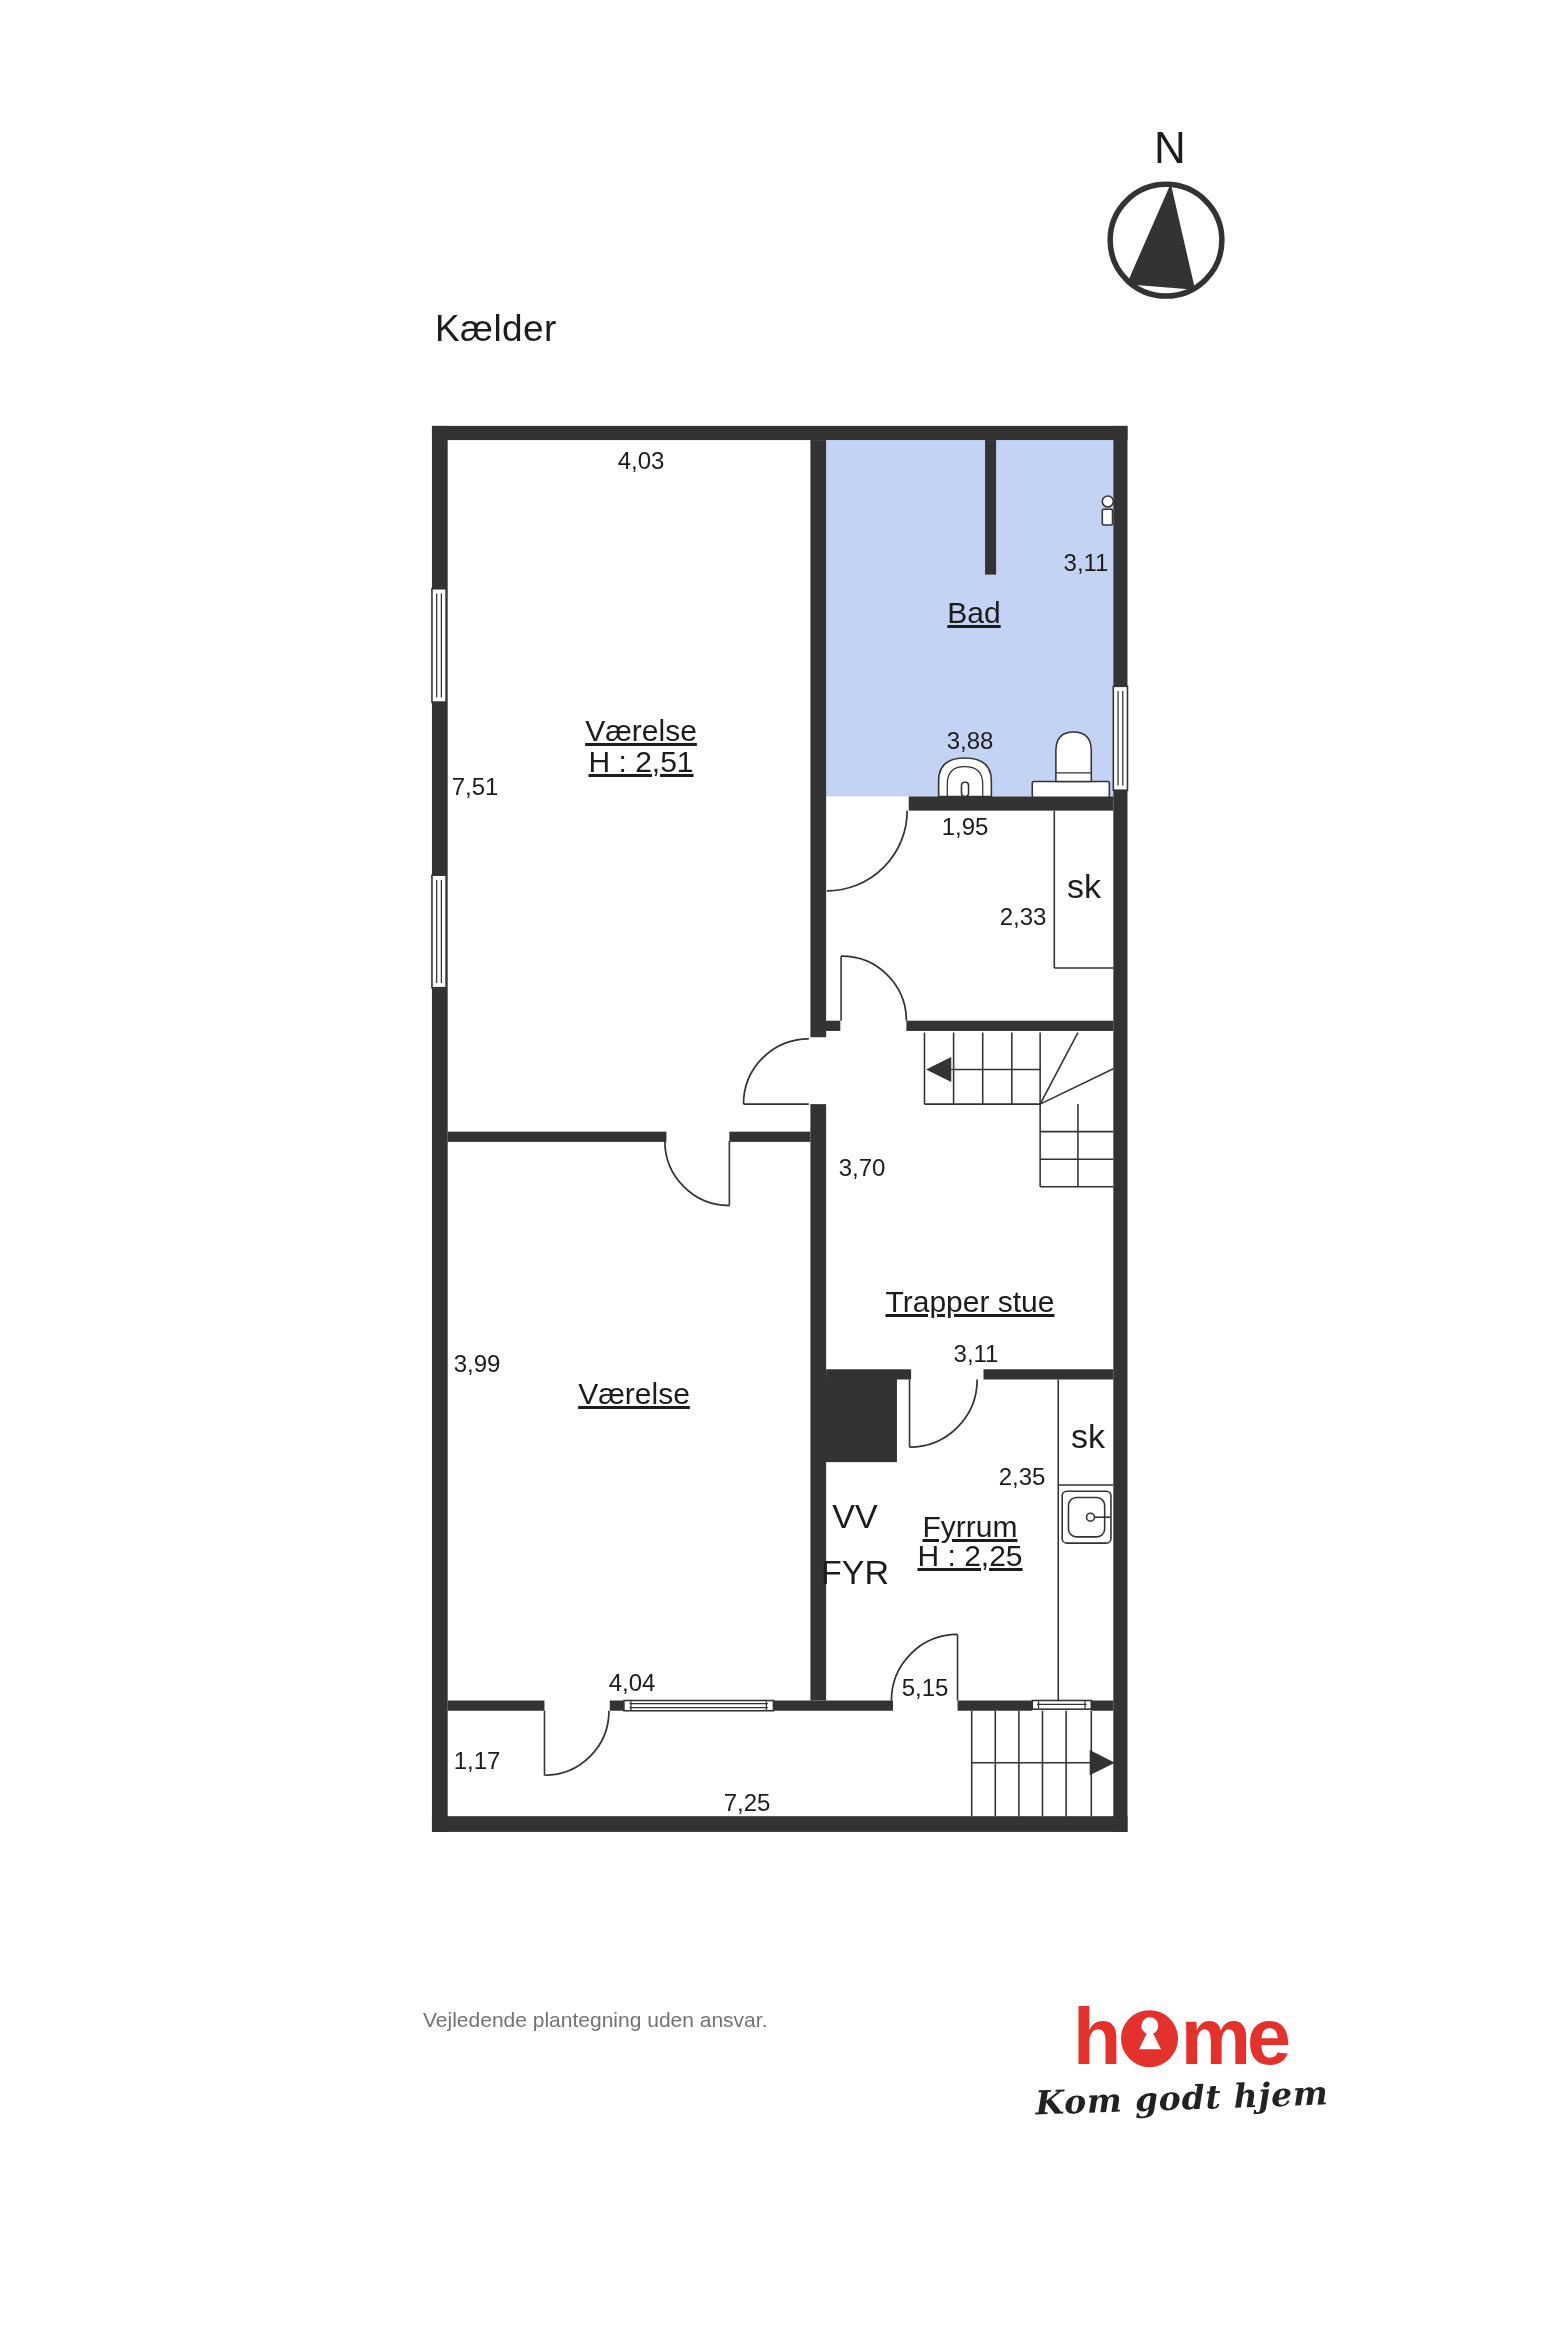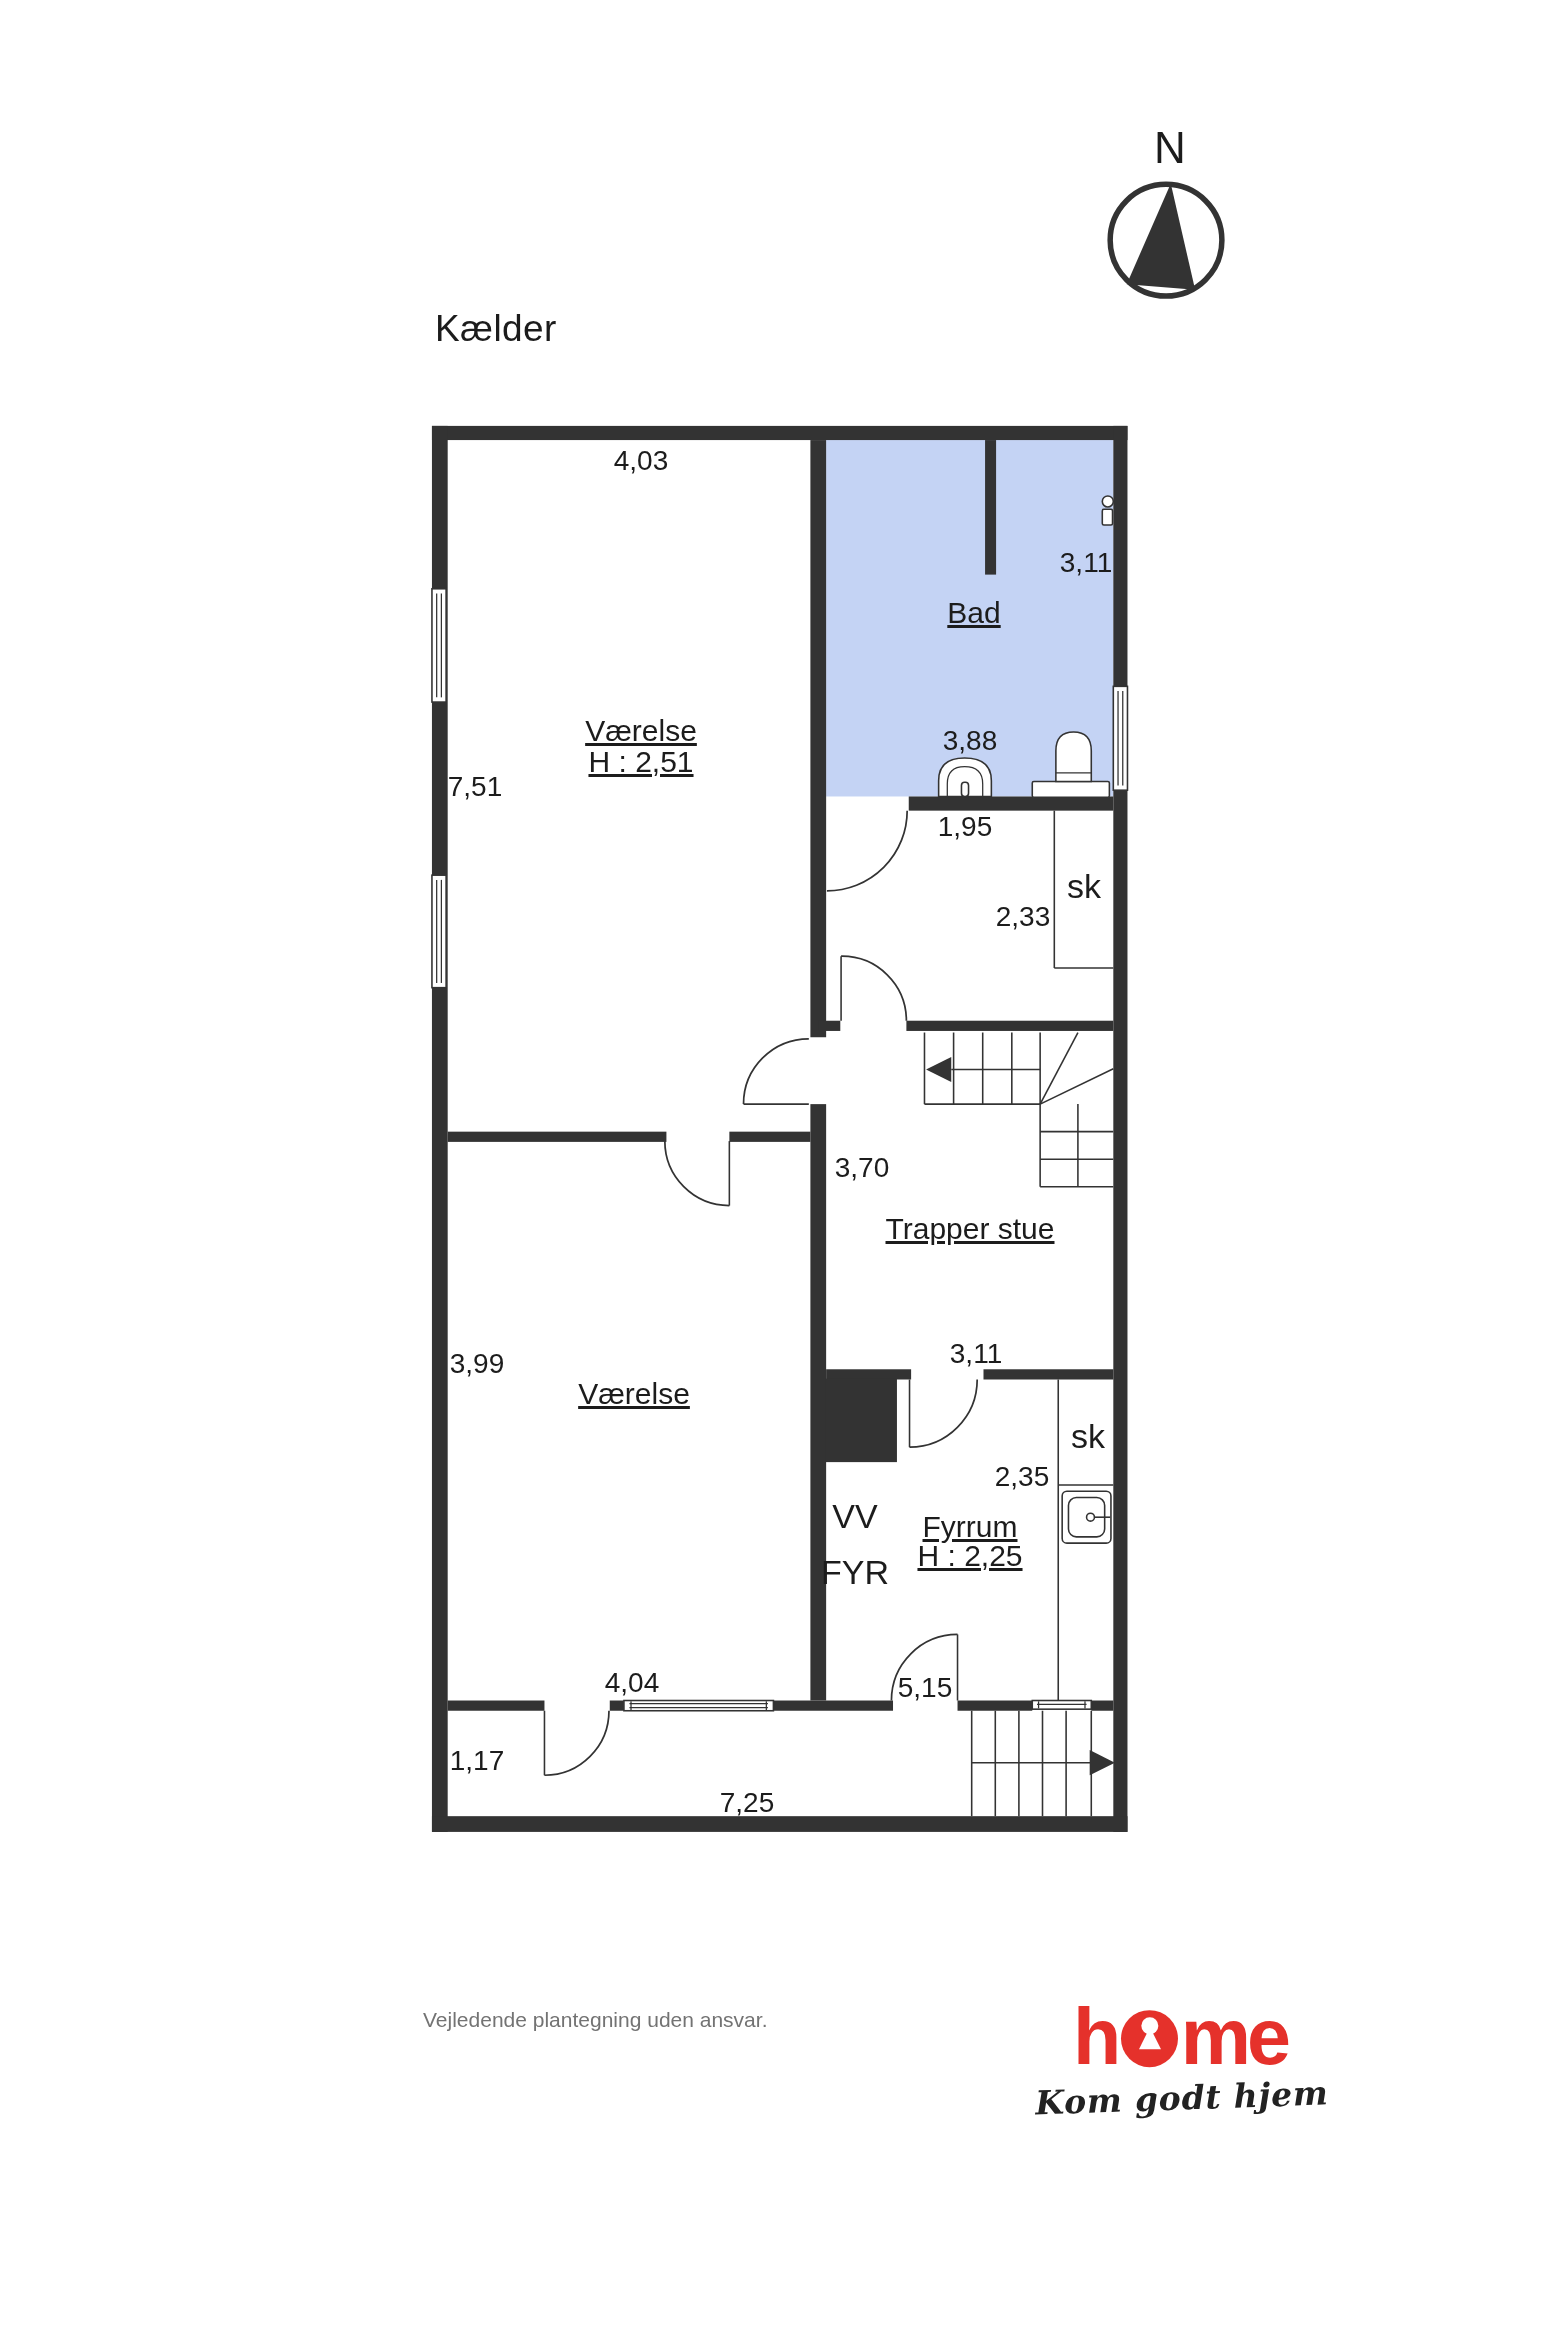--- a/index.html
+++ b/index.html
@@ -10,21 +10,21 @@
           font-family:"Liberation Sans", sans-serif;color:var(--text);}
   #plan-svg{position:absolute;left:0;top:0;}
   .w{fill:var(--wall);stroke:none;}
   .ln{stroke:var(--wall);stroke-width:2;fill:none;}
   .thin{stroke:var(--wall);stroke-width:1.6;fill:none;}
   .arc{stroke:var(--wall);stroke-width:2.2;fill:none;}
   .fx{fill:#ffffff;stroke:var(--wall);stroke-width:2;}
   .winr{fill:#ffffff;stroke:var(--wall);stroke-width:2;}
   .bath{fill:var(--bath-fill);}
   .tri{fill:var(--wall);}
-  .lbl{position:absolute;transform:translate(-50%,-50%);font-size:28px;white-space:nowrap;}
+  .lbl{position:absolute;transform:translate(-50%,-50%);font-size:24px;white-space:nowrap;}
   .room{font-size:30px;text-decoration:underline;}
   .small{font-size:34px;}
   .title{position:absolute;left:435px;top:308px;font-size:37px;letter-spacing:0.4px;}
   .north-n{position:absolute;left:1170px;top:148px;transform:translate(-50%,-50%);font-size:44px;font-weight:500;}
   .note{position:absolute;left:423px;top:2008px;font-size:21px;color:#737373;}
   .logo{position:absolute;left:1180px;top:2037px;transform:translate(-50%,-50%);}
   .brand{display:flex;align-items:flex-end;color:var(--brand-red);
          font-family:"Liberation Sans",sans-serif;font-weight:700;font-size:79px;line-height:0.78;letter-spacing:-3.9px;}
   .keyhole{position:relative;display:inline-block;width:57px;height:57px;margin:0 2.4px 0.8px 3.9px;
            background:var(--brand-red);border-radius:50%;}
@@ -196,21 +196,21 @@
   <div class="lbl" style="left:1086px;top:563px">3,11</div>
   <div class="lbl room" style="left:974px;top:613px">Bad</div>
   <div class="lbl room" style="left:641px;top:731px">Værelse</div>
   <div class="lbl room" style="left:641px;top:762px">H : 2,51</div>
   <div class="lbl" style="left:475px;top:787px">7,51</div>
   <div class="lbl" style="left:970px;top:741px">3,88</div>
   <div class="lbl" style="left:965px;top:827px">1,95</div>
   <div class="lbl small" style="left:1084px;top:886px">sk</div>
   <div class="lbl" style="left:1023px;top:917px">2,33</div>
   <div class="lbl" style="left:862px;top:1168px">3,70</div>
-  <div class="lbl room" style="left:970px;top:1229px">Trapper stue</div>
+  <div class="lbl room" style="left:970px;top:1302px">Trapper stue</div>
   <div class="lbl" style="left:976px;top:1354px">3,11</div>
   <div class="lbl" style="left:477px;top:1364px">3,99</div>
   <div class="lbl room" style="left:634px;top:1394px">Værelse</div>
   <div class="lbl" style="left:1022px;top:1477px">2,35</div>
   <div class="lbl small" style="left:855px;top:1516px">VV</div>
   <div class="lbl small" style="left:855px;top:1572px">FYR</div>
   <div class="lbl room" style="left:970px;top:1527px">Fyrrum</div>
   <div class="lbl room" style="left:970px;top:1556px">H : 2,25</div>
   <div class="lbl small" style="left:1088px;top:1436px">sk</div>
   <div class="lbl" style="left:925px;top:1688px">5,15</div>

